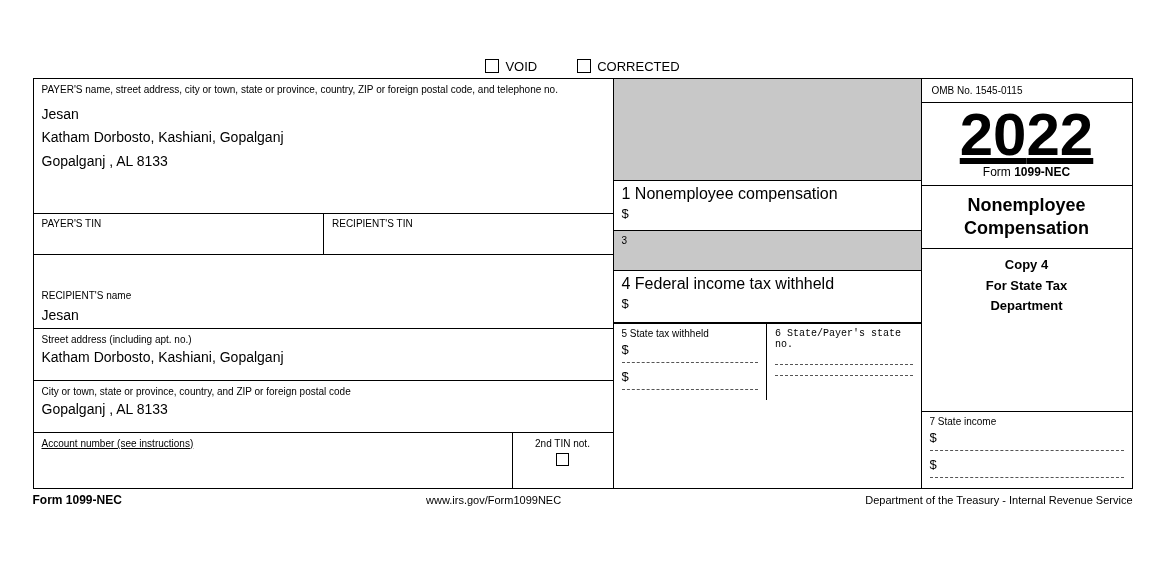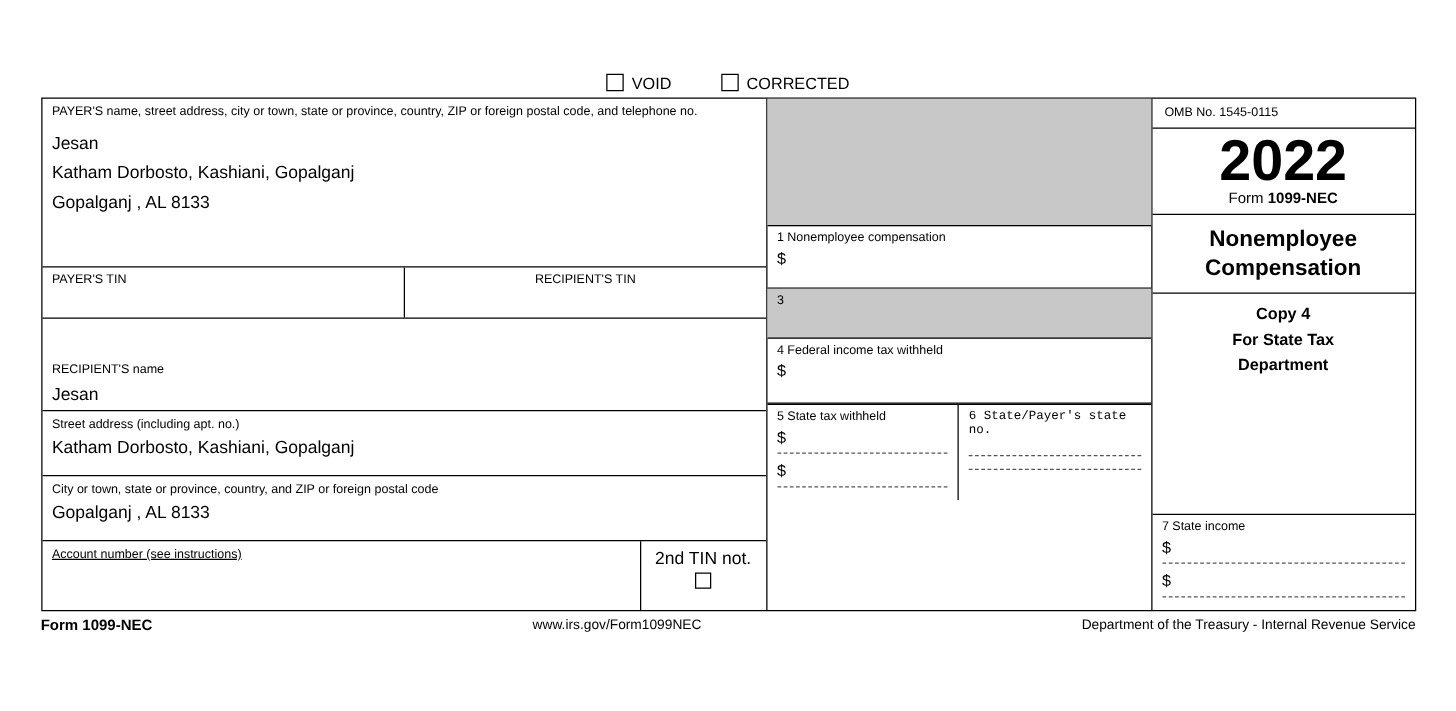--- a/index.html
+++ b/index.html
@@ -66,21 +66,20 @@
       display: grid;
       grid-template-columns: 1fr 1fr;
       border-bottom: 1.5px solid #000;
     }
     .two-col-cell {
       padding: 4px 8px;
       min-height: 40px;
     }
     .two-col-cell + .two-col-cell {
       border-left: 1.5px solid #000;
-      text-align: center;
     }
     .single-row {
       padding: 5px 8px;
       border-bottom: 1.5px solid #000;
       min-height: 52px;
     }
     .bottom-row-left {
       display: grid;
       grid-template-columns: 1fr 100px;
       min-height: 55px;
@@ -101,21 +100,21 @@
     .mid-gray-top {
       background: #c8c8c8;
       min-height: 102px;
       border-bottom: 1.5px solid #000;
     }
     .mid-field {
       padding: 4px 8px;
       border-bottom: 1.5px solid #000;
     }
     .mid-field-label {
-      font-size: 10px;
+      font-size: 16px;
     }
     .mid-field-value {
       font-size: 13px;
       margin-top: 3px;
     }
     .mid-sales {
       padding: 4px 8px;
       border-bottom: 1.5px solid #000;
       min-height: 50px;
     }
@@ -215,21 +214,21 @@
       <div class="single-row">
         <div style="font-size:10px;">City or town, state or province, country, and ZIP or foreign postal code</div>
         <div style="font-size:14px; margin-top:4px;">Gopalganj , AL 8133</div>
       </div>
 
       <div class="bottom-row-left">
         <div class="bottom-acct">
           <div style="font-size:10px;">Account number (see instructions)</div>
         </div>
         <div class="bottom-tin">
-          <div style="font-size:14px; text-align:left;">2nd TIN not.</div>
+          <div style="font-size:10px; text-align:left;">2nd TIN not.</div>
           <span class="small-checkbox"></span>
         </div>
       </div>
 
     </div>
 
     <div class="col-mid">
 
       <div class="mid-gray-top"></div>
 
@@ -268,21 +267,21 @@
 
     </div>
 
     <div style="display:flex; flex-direction:column;">
 
       <div style="padding:6px 10px; border-bottom:1.5px solid #000;">
         <div style="font-size:10px;">OMB No. 1545-0115</div>
       </div>
 
       <div style="text-align:center; border-bottom:1.5px solid #000; padding:2px 10px 6px;">
-        <div style="font-size:46px; font-weight:bold; line-height:1;">
+        <div style="font-size:60px; font-weight:bold; line-height:1;text-decoration:underline;">
           <span>20</span><span>22</span>
         </div>
         <div style="font-size:12px;">
           <span>Form </span><span class="bold">1099-NEC</span>
         </div>
       </div>
 
       <div style="border-bottom:1.5px solid #000; padding:8px 10px; text-align:center;">
         <div style="font-size:18px; font-weight:bold; line-height:1.3;">Nonemployee</div>
         <div style="font-size:18px; font-weight:bold; line-height:1.3;">Compensation</div>

